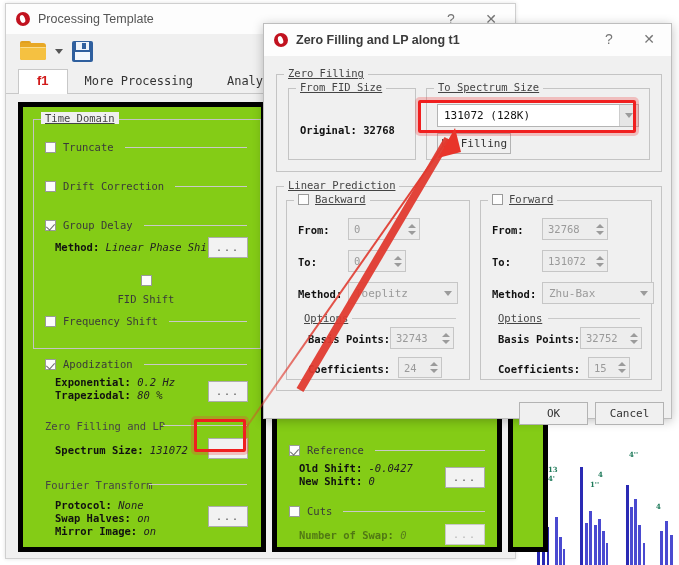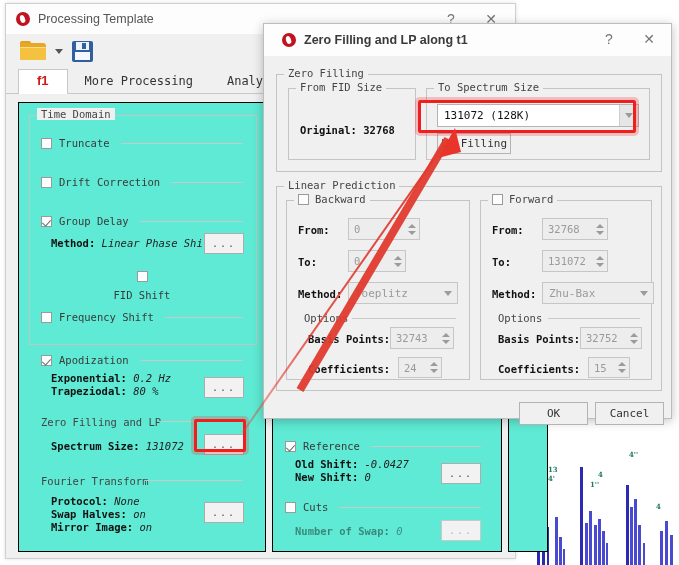--- a/index.html
+++ b/index.html
@@ -78,29 +78,29 @@
   .tab-item.active {
     background:#ffffff; border-color:#c8c8c8; color:#d11a1a;
     font-weight:bold; font-family:"Liberation Sans",sans-serif; font-size:13px;
     padding:3px 18px 5px 18px; margin-bottom:-1px;
   }
 
   #main-body { position:absolute; left:0; top:90px; right:0; bottom:0; background:#f0f0f0; }
 
   
   .panel {
-    position:absolute; background:#5eead4;
-    border:1px solid #000000;
+    position:absolute; background:#84cc16;
+    border:5px solid #000000;
   }
 
   
   .gbox { position:absolute; }
   .gbox > .gcap {
     position:absolute; left:8px; top:-7px; background:#f0f0f0; padding:0 4px;
-    font-size:10.5px; color:#444; white-space:nowrap; z-index:2;
+    font-size:10.5px; color:#444; white-space:nowrap; z-index:2;text-decoration:underline;
   }
   .gbox > .gframe { position:absolute; inset:0; border:1px solid #c4c4c4; }
 
   
   .chkrow { position:absolute; display:flex; align-items:center; gap:7px; width:100%; }
   .chkbox {
     width:11px;height:11px;background:#fdfdfd;border:1px solid #9a9a9a;
     flex:0 0 auto; position:relative;
   }
   .chkbox.checked:after{
@@ -129,21 +129,21 @@
   }
 
   
   #dialog {
     position:absolute; left:263px; top:23px; width:409px; height:396px;
     background:#f0f0f0; border:1px solid #bdbdbd;
     box-shadow:0 2px 10px rgba(0,0,0,.25); z-index:30;
   }
   #dlg-titlebar {
     height:32px; background:#fdfdfd; display:flex; align-items:center;
-    padding-left:18px; position:relative;
+    padding-left:10px; position:relative;
   }
   #dlg-title-text {
     font-family:"Liberation Sans",sans-serif; font-size:12.5px; color:#3a3a3a;
     font-weight:600; margin-left:8px;
   }
   #dlg-win-btns{position:absolute;right:2px;top:0;display:flex;height:32px;}
 
   #dlg-body{position:absolute;left:0;top:32px;right:0;bottom:0;}
 
   .fieldlabel{position:absolute;font-size:10.5px;font-weight:bold;color:#111;white-space:nowrap;}

